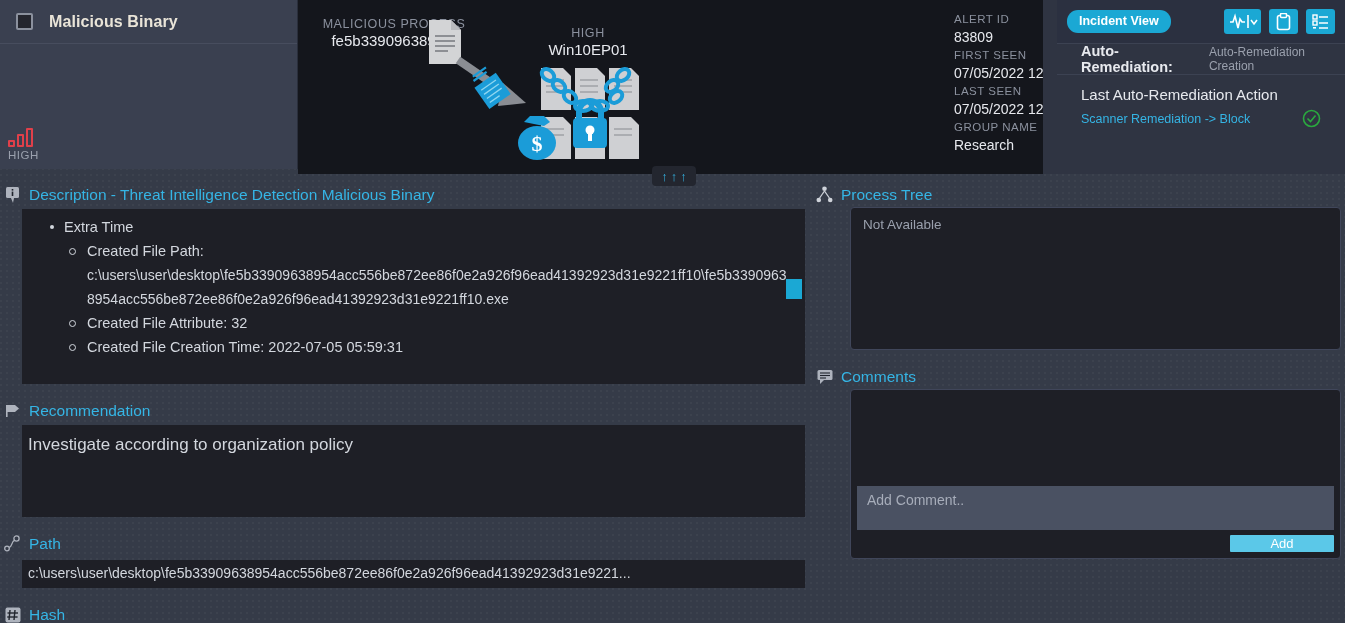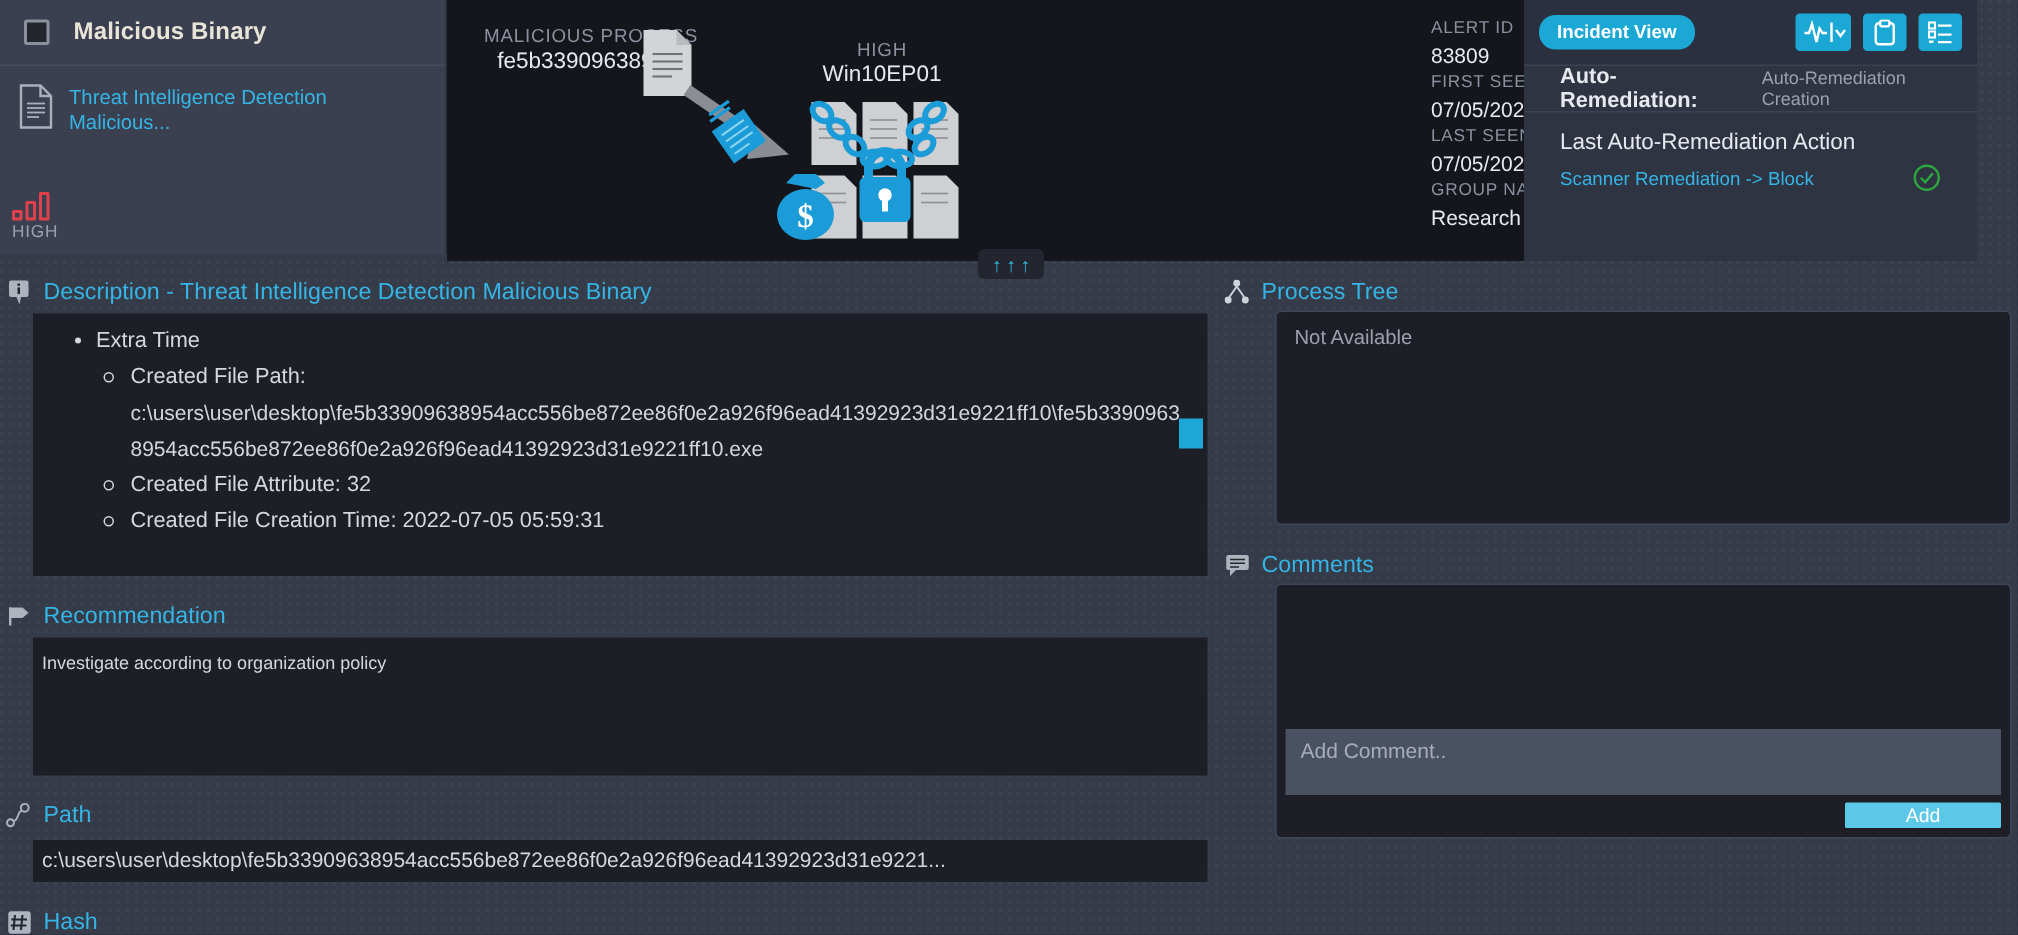--- a/index.html
+++ b/index.html
@@ -70,21 +70,21 @@
 
   
   .alert-meta {
     position: absolute; left: 940px; top: 0; width: 103px; height: 174px;
     background: #14161c; padding: 11px 0 0 14px;
   }
   .am-k { color: #8b919e; font-size: 11.5px; letter-spacing: .5px; line-height: 17px; white-space: nowrap; }
   .am-v { color: #e7e9ee; font-size: 14px; line-height: 19px; white-space: nowrap; }
 
   
-  .remed { position: absolute; left: 1016px; top: 0; width: 302px; height: 174px; background:#2f3442; }
+  .remed { position: absolute; left: 1043px; top: 0; width: 302px; height: 174px; background:#2f3442;padding-left:14px; }
   .rm-bar {
     height: 44px; background: #2b3040; display: flex; align-items: center;
     padding: 0 10px 0 10px; border-bottom: 1px solid #3c4252;
   }
   .pill {
     background: #1ba8d4; color: #fff; font-size: 12.5px; font-weight: bold;
     border-radius: 11px; padding: 4px 12px 5px; cursor: pointer; border: none;
     font-family: "Liberation Sans", sans-serif;
   }
   .rm-icons { margin-left: auto; display: flex; gap: 8px; }
@@ -124,21 +124,21 @@
     width: 4px; height: 4px; background: #d3d7de; border-radius: 50%;
   }
   .sub { list-style: none; }
   .sub > li { padding-left: 23px; position: relative; line-height: 24px; }
   .sub > li::before {
     content:""; position:absolute; left: 5px; top: 9px;
     width: 5px; height: 5px; border: 1px solid #d3d7de; border-radius: 50%;
   }
   .wrapword { word-break: break-all; }
   .mono-line { color: #d3d7de; font-size: 14px; }
-  .panel.recom p { color: #d3d7de; font-size: 12px; }
+  .panel.recom p { color: #d3d7de; font-size: 17px; }
   .panel.path p, .panel.hash p {
     color: #d3d7de; font-size: 14px; white-space: nowrap; overflow: hidden;
     text-overflow: ellipsis; max-width: 745px;
   }
   .scrollthumb {
     position: absolute; right: 3px; top: 70px; width: 16px; height: 20px;
     background: #1ba8d4; cursor: pointer;
   }
 
   
@@ -168,35 +168,20 @@
 <body>
 
 <div class="app">
 
   <div class="topstrip">
 
     <div class="summary-card">
       <div class="sc-head">
         <div class="chkbox"></div>
         <div class="sc-title">Malicious Binary</div>
-      </div>
-      <div class="sc-body">
-        <span class="doc-icon">
-          <svg viewBox="0 0 24 30" width="24" height="30">
-            <path d="M2 1 h13 l7 7 v21 h-20 z" fill="none" stroke="#a9afbb" stroke-width="1.6"></path>
-            <path d="M15 1 v7 h7" fill="none" stroke="#a9afbb" stroke-width="1.6"></path>
-            <g stroke="#a9afbb" stroke-width="1.2">
-              <line x1="6" y1="13" x2="18" y2="13"></line>
-                <line x1="6" y1="16" x2="18" y2="16"></line>
-              <line x1="6" y1="19" x2="18" y2="19"></line>
-                <line x1="6" y1="22" x2="14" y2="22"></line>
-            </g>
-          </svg>
-        </span>
-        <div class="sc-link">Threat Intelligence Detection Malicious...</div>
       </div>
       <div class="severity">
         <div class="sev-bars">
             <i></i>
             <i></i>
             <i></i>
           </div>
         <div class="sev-label">HIGH</div>
       </div>
     </div>

